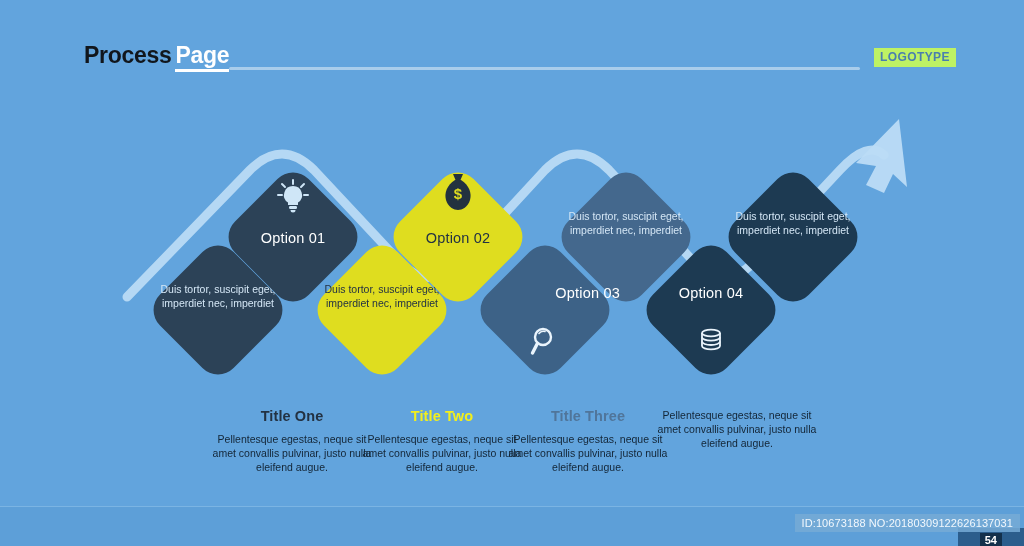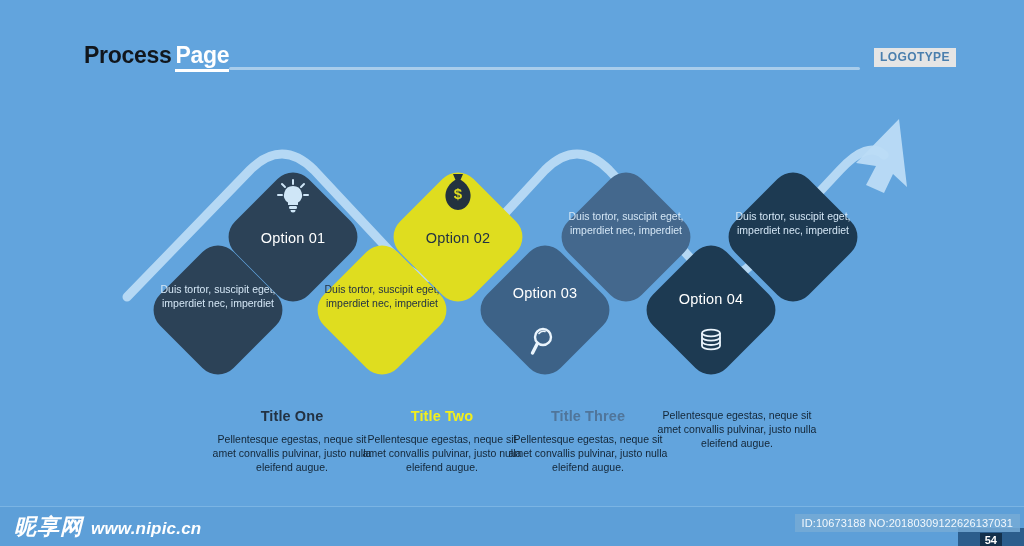--- a/index.html
+++ b/index.html
@@ -59,21 +59,21 @@
     top: 67px;
     width: 631px;
     height: 3px;
     background: #a9cdeb;
     border-radius: 2px;
   }
   .logotype {
     position: absolute;
     left: 874px;
     top: 48px;
-    background: #e5e5e5;
+    background: #bef264;
     color: #4a7fae;
     font-size: 12px;
     font-weight: bold;
     letter-spacing: 0.4px;
     padding: 3px 6px 4px 6px;
     line-height: 1;
   }
 
   
   .wave-layer {
@@ -284,39 +284,39 @@
       <span class="opt-label dark">Option 02</span>
     </div>
   </div>
 
   <div class="diamond-wrap" style="left:626px; top:237px;">
     <div class="diamond" style="left:-52px; top:-52px; background:#44688d;"></div>
     <div class="body-text" style="top:-28px;">Duis tortor, suscipit eget, imperdiet nec, imperdiet</div>
   </div>
   <div class="diamond-wrap" style="left:545px; top:310px;">
     <div class="diamond" style="left:-52px; top:-52px; background:#3d6287;"></div>
-    <div class="diamond-content" style="top:-26px;">
+    <div class="diamond-content" style="top:-26px;text-align:right;">
       <span class="opt-label">Option 03</span>
     </div>
     <div class="icon-holder" style="top:10px;">
       <svg width="30" height="32" viewBox="0 0 30 32">
         <circle cx="13" cy="12" r="8" fill="none" stroke="#eaf4fc" stroke-width="2.4"></circle>
         <path d="M9 8.5 a5.5 5.5 0 0 1 6 -2" fill="none" stroke="#eaf4fc" stroke-width="1.6" stroke-linecap="round"></path>
         <line x1="7.5" y1="18.2" x2="2.5" y2="28" stroke="#eaf4fc" stroke-width="3.4" stroke-linecap="round"></line>
       </svg>
     </div>
   </div>
 
   <div class="diamond-wrap" style="left:793px; top:237px;">
     <div class="diamond" style="left:-52px; top:-52px; background:#1d3a52;"></div>
     <div class="body-text" style="top:-28px;">Duis tortor, suscipit eget, imperdiet nec, imperdiet</div>
   </div>
   <div class="diamond-wrap" style="left:711px; top:310px;">
     <div class="diamond" style="left:-52px; top:-52px; background:#1d3a52;"></div>
-    <div class="diamond-content" style="top:-26px;margin-top:6px;">
+    <div class="diamond-content" style="top:-26px;">
       <span class="opt-label">Option 04</span>
     </div>
     <div class="icon-holder" style="top:10px;">
       <svg width="30" height="30" viewBox="0 0 30 30">
         <g fill="none" stroke="#eaf4fc" stroke-width="1.8">
           <ellipse cx="15" cy="7" rx="9" ry="3.4"></ellipse>
           <path d="M6 7 v13 a9 3.4 0 0 0 18 0 v-13"></path>
           <path d="M6 11.3 a9 3.4 0 0 0 18 0"></path>
           <path d="M6 15.6 a9 3.4 0 0 0 18 0"></path>
         </g>
@@ -336,21 +336,17 @@
     <div class="title-col" style="left:497px;">
       <div class="col-head" style="color:#50759a;">Title Three</div>
       <div class="col-body">Pellentesque egestas, neque sit amet convallis pulvinar, justo nulla eleifend augue.</div>
     </div>
     <div class="title-col" style="left:646px;">
       <div class="col-body">Pellentesque egestas, neque sit amet convallis pulvinar, justo nulla eleifend augue.</div>
     </div>
   </div>
 
   <div class="wm-bar"></div>
-  <div class="wm-logo">
-    <span class="wm-cn">昵享网</span>
-    <span class="wm-url">www.nipic.cn</span>
-  </div>
   <div class="wm-strip"></div>
   <div class="wm-id">ID:10673188 NO:20180309122626137031</div>
   <div class="wm-num">54</div>
 
 </div>
 
 </body></html>

